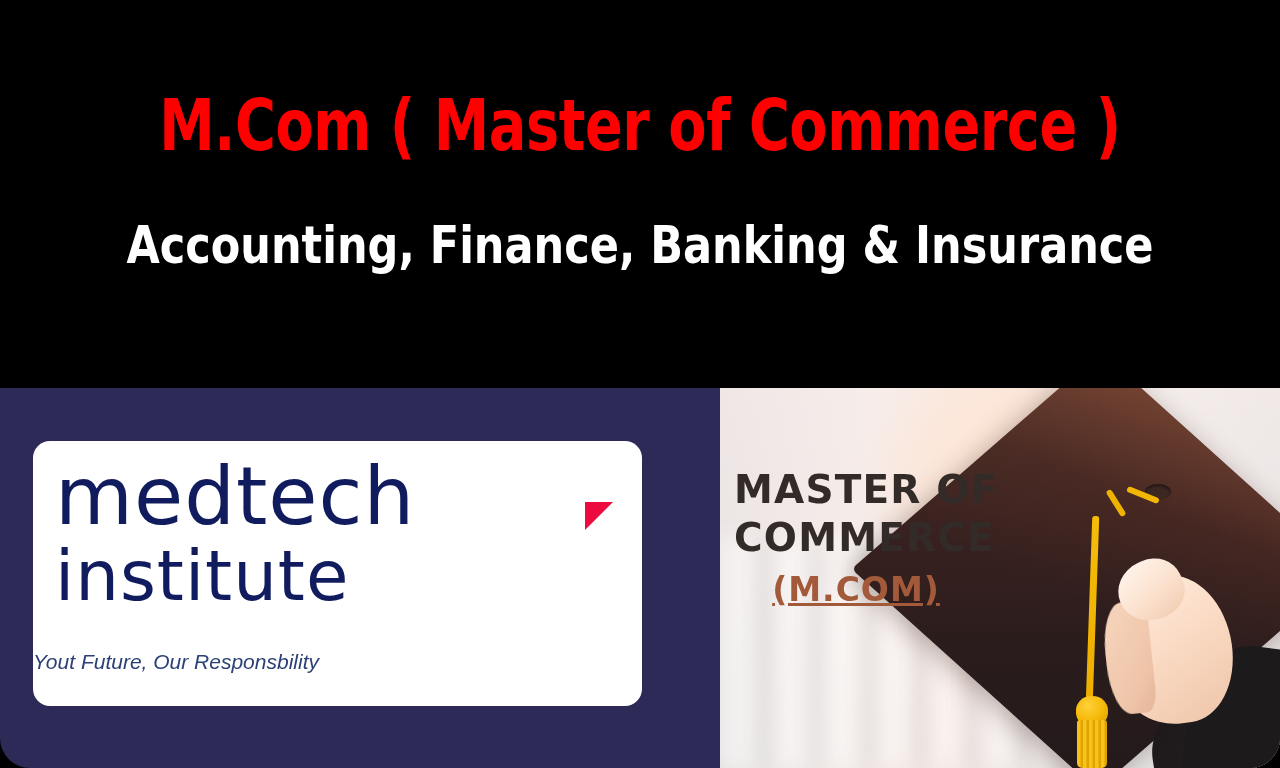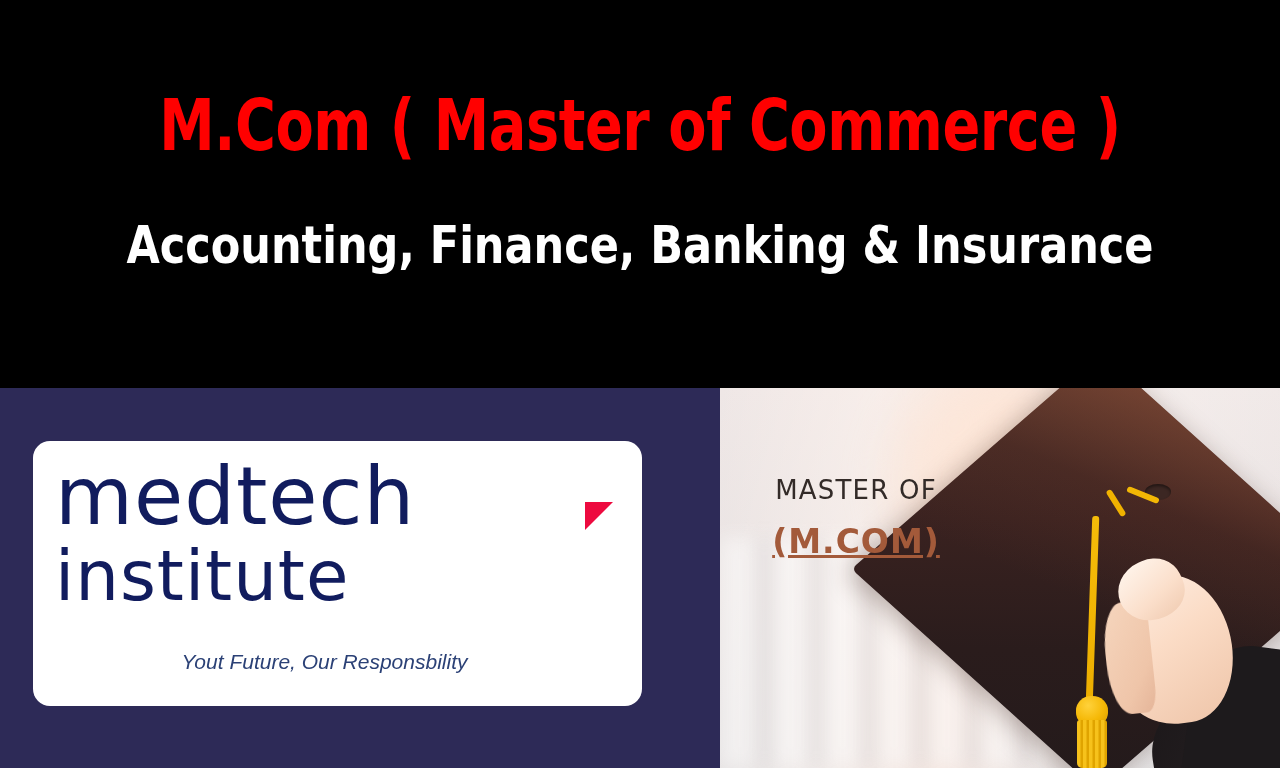--- a/index.html
+++ b/index.html
@@ -11,20 +11,21 @@
   body {
     font-family: "Liberation Sans", sans-serif;
   }
 
   #poster {
     position: relative;
     width: 1280px;
     height: 768px;
     overflow: hidden;
     background: #000000;
+    border-radius: 30px;
   }
 
   
   .banner {
     position: absolute;
     left: 0;
     top: 0;
     width: 1280px;
     height: 388px;
     background: #000000;
@@ -135,21 +136,21 @@
     height: 0;
     border-left: 28px solid #ED0A3F;
     border-bottom: 28px solid transparent;
   }
 
   .logo-tagline {
     position: absolute;
     left: 0;
     top: 208px;
     width: 583px;
-    text-align: center;
+    text-align: left;
     color: #2B4176;
     font-family: "Liberation Sans", sans-serif;
     font-style: italic;
     font-weight: 400;
     font-size: 21px;
     line-height: 26px;
     white-space: nowrap;
   }
 
   
@@ -360,22 +361,22 @@
     left: 14px;
     top: 78px;
     width: 244px;
     text-align: center;
     z-index: 9;
   }
   .photo-line {
     display: block;
     color: #332B28;
     font-family: "DejaVu Sans", sans-serif;
-    font-weight: 400;
-    font-size: 26px;
+    font-weight: 700;
+    font-size: 39px;
     line-height: 48px;
     letter-spacing: 1.2px;
     white-space: nowrap;
   }
   .photo-line-accent {
     display: block;
     color: #A35A3A;
     font-family: "DejaVu Sans", sans-serif;
     font-weight: 700;
     font-size: 33px;
@@ -425,18 +426,19 @@
       <div class="tassel-skirt"></div>
 
       <div class="sleeve"></div>
       <div class="sleeve2"></div>
       <div class="hand-back"></div>
       <div class="knuckles"></div>
       <div class="thumb"></div>
 
       <div class="photo-text">
         <span class="photo-line">MASTER OF</span>
+        <span class="photo-line">COMMERCE</span>
         <span class="photo-line-accent">(M.COM)</span>
       </div>
 
     </div>
   </div>
 </div>
 
 </body></html>

